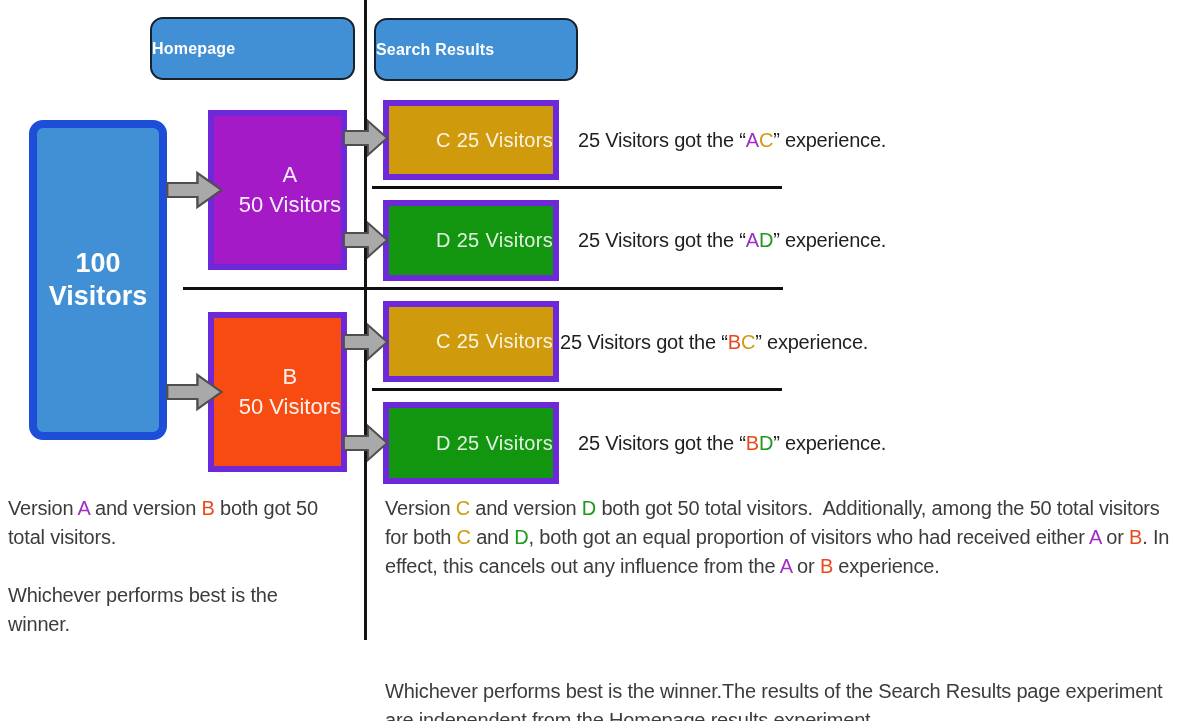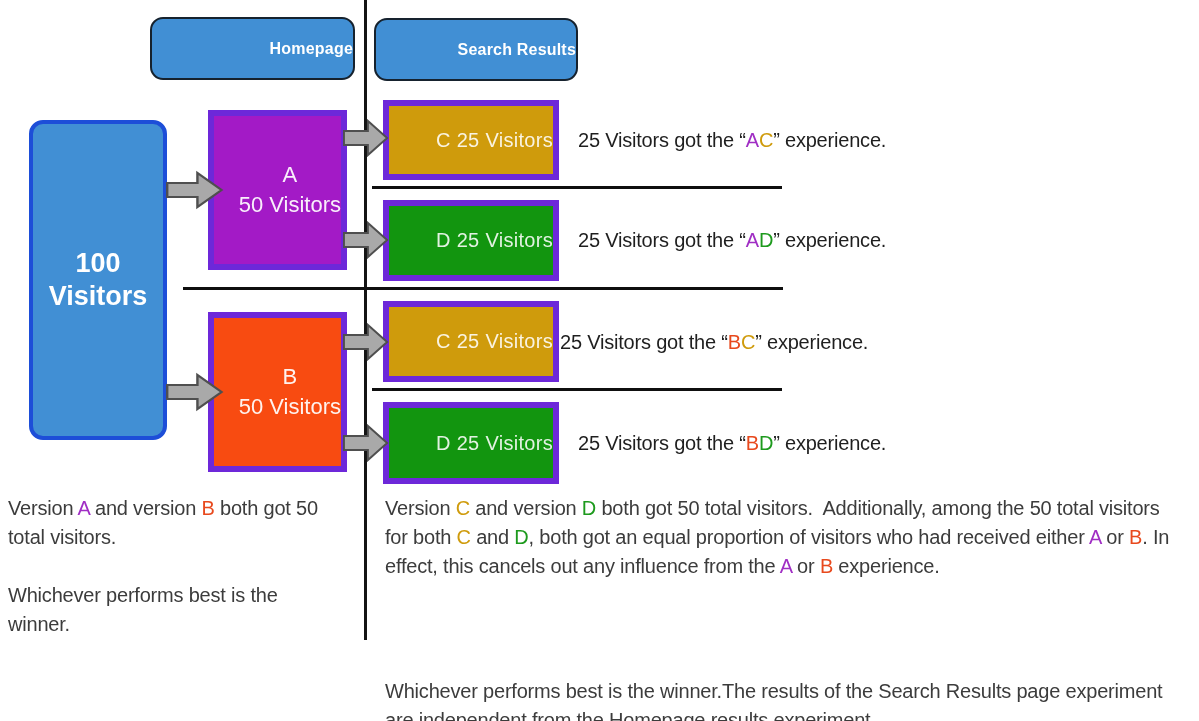--- a/index.html
+++ b/index.html
@@ -15,26 +15,26 @@
   .abs { position: absolute; }
 
   
   .vline { width: 3px; background: #141414; }
   .hline { height: 3px; background: #0f0f0f; }
 
   
   .pill {
     border: 2px solid #16222e;
     border-radius: 13px;
-    display: flex; align-items: center; justify-content: flex-end;
+    display: flex; align-items: center; justify-content: flex-start;
     color: #ffffff; font-weight: bold; font-size: 16px; letter-spacing: .2px;
     box-sizing: border-box;
   }
   .bigbox {
-    border: 4px solid #1d4ed8;
+    border: 8px solid #1d4ed8;
     border-radius: 14px;
     display: flex; align-items: center; justify-content: center;
     text-align: center; color: #ffffff; font-weight: bold;
     font-size: 27px; line-height: 33px;
     box-sizing: border-box;
   }
   .node {
     border: 6px solid #6d28d9;
     display: flex; align-items: center; justify-content: flex-end;
     text-align: center; box-sizing: border-box;

